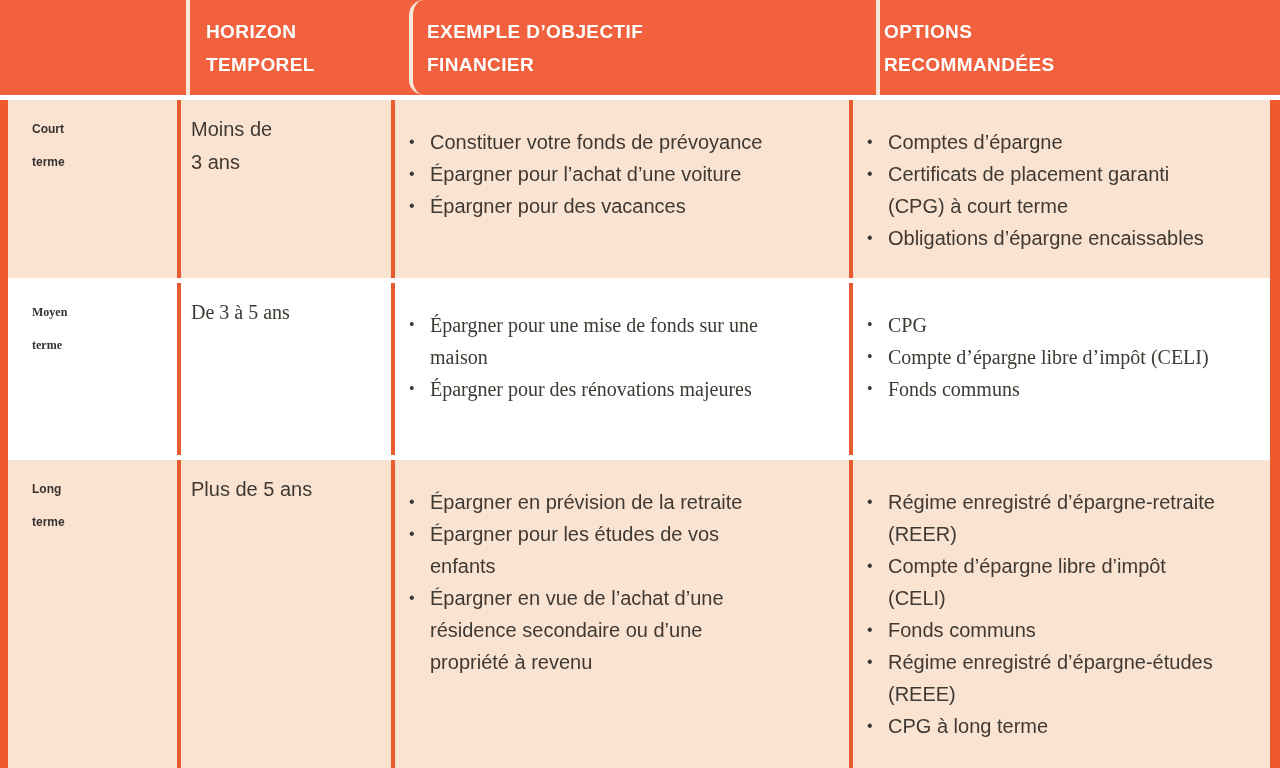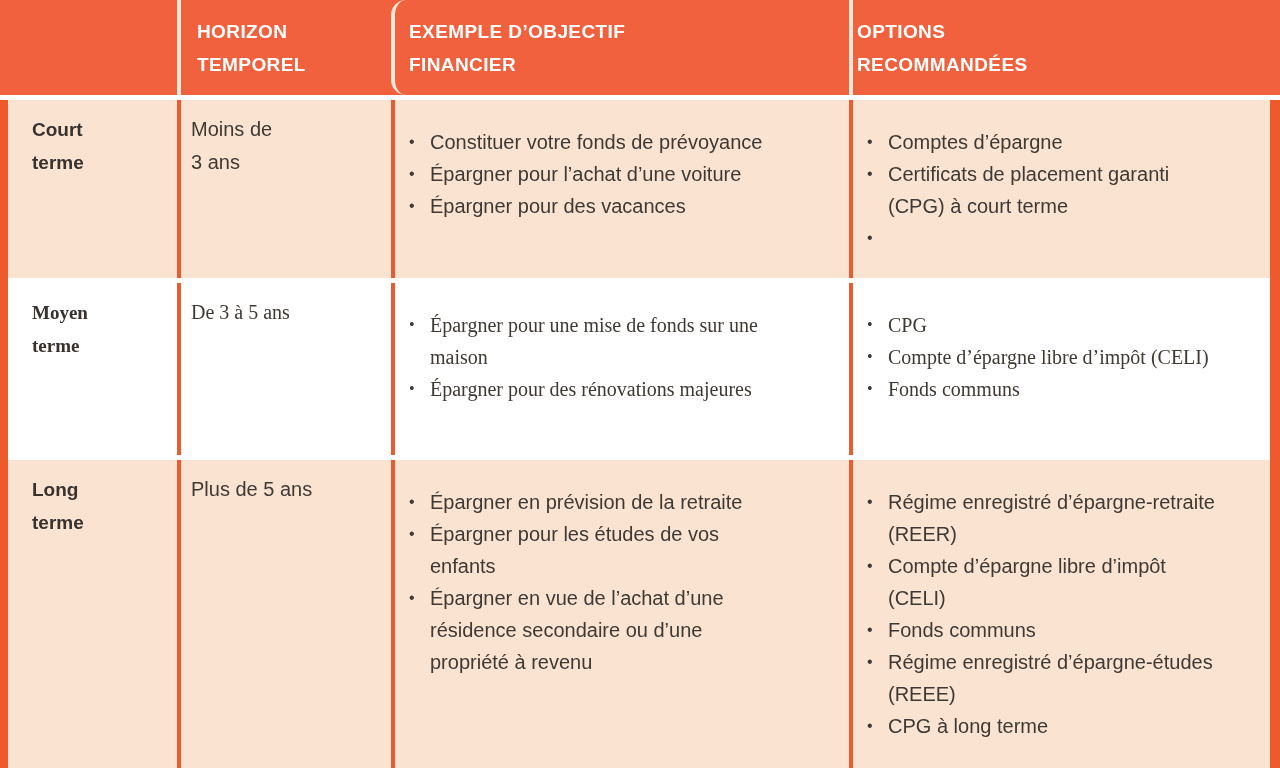--- a/index.html
+++ b/index.html
@@ -16,20 +16,21 @@
     font-family:"Liberation Sans","DejaVu Sans",sans-serif;}
   .page{width:1280px;height:768px;background:#ffffff;position:relative;}
 
   
   .thead{
     display:grid;
     grid-template-columns:177px 214px 458px 431px;
     height:95px;
     background:var(--header-bg);
     margin-bottom:5px;
+    gap:9px;
   }
   .th{padding:15px 10px 0 16px;}
   .th.bordered{border-left:4px solid var(--header-divider);}
   .th .hline{
     color:#ffffff;font-weight:700;font-size:19px;line-height:33px;
     letter-spacing:0.4px;
   }
   .th3{padding-left:14px;border-radius:15px;}
   .th4{padding-left:4px;}
 
@@ -46,21 +47,21 @@
   .row-peach{background:var(--peach);}
   .row-white{background:#ffffff;}
   .r1{height:178px;}
   .r2{height:172px;font-family:Liberation Serif, serif;}
   .r3{height:324px;}
   .td{padding-top:14px;}
   .td.bordered{border-left:4px solid var(--divider);}
   .td1{padding-left:24px;padding-top:13px;}
   .td2{padding-left:10px;padding-top:13px;}
   .rowlabel div{
-    font-size:19px;font-weight:700;color:var(--label);line-height:33px;
+    font-size:12px;font-weight:700;color:var(--label);line-height:33px;
   }
   .horizon div{
     font-size:20px;color:var(--text);line-height:33px;
   }
   ul.bullets{list-style:none;padding-top:12px;}
   ul.bullets li{
     position:relative;
     font-size:20px;color:var(--text);line-height:32px;
     padding-left:35px;
   }
@@ -126,21 +127,21 @@
         <li><span class="dot">•</span><span>Constituer votre fonds de prévoyance</span></li>
             <li><span class="dot">•</span><span>Épargner pour l’achat d’une voiture</span></li>
             <li><span class="dot">•</span><span>Épargner pour des vacances</span></li>
           </ul>
       </div>
       <div class="td td4 bordered">
         <ul class="bullets">
 
         <li><span class="dot">•</span><span>Comptes d’épargne</span></li>
             <li><span class="dot">•</span><span>Certificats de placement garanti (CPG) à court terme</span></li>
-            <li><span class="dot">•</span></li>
+            <li><span class="dot">•</span><span>Obligations d’épargne encaissables</span></li>
           </ul>
       </div>
     </div>
 
     <div class="trow row-white r2">
       <div class="td td1">
         <div class="rowlabel">
 
         <div>Moyen</div>
             <div>terme</div>

